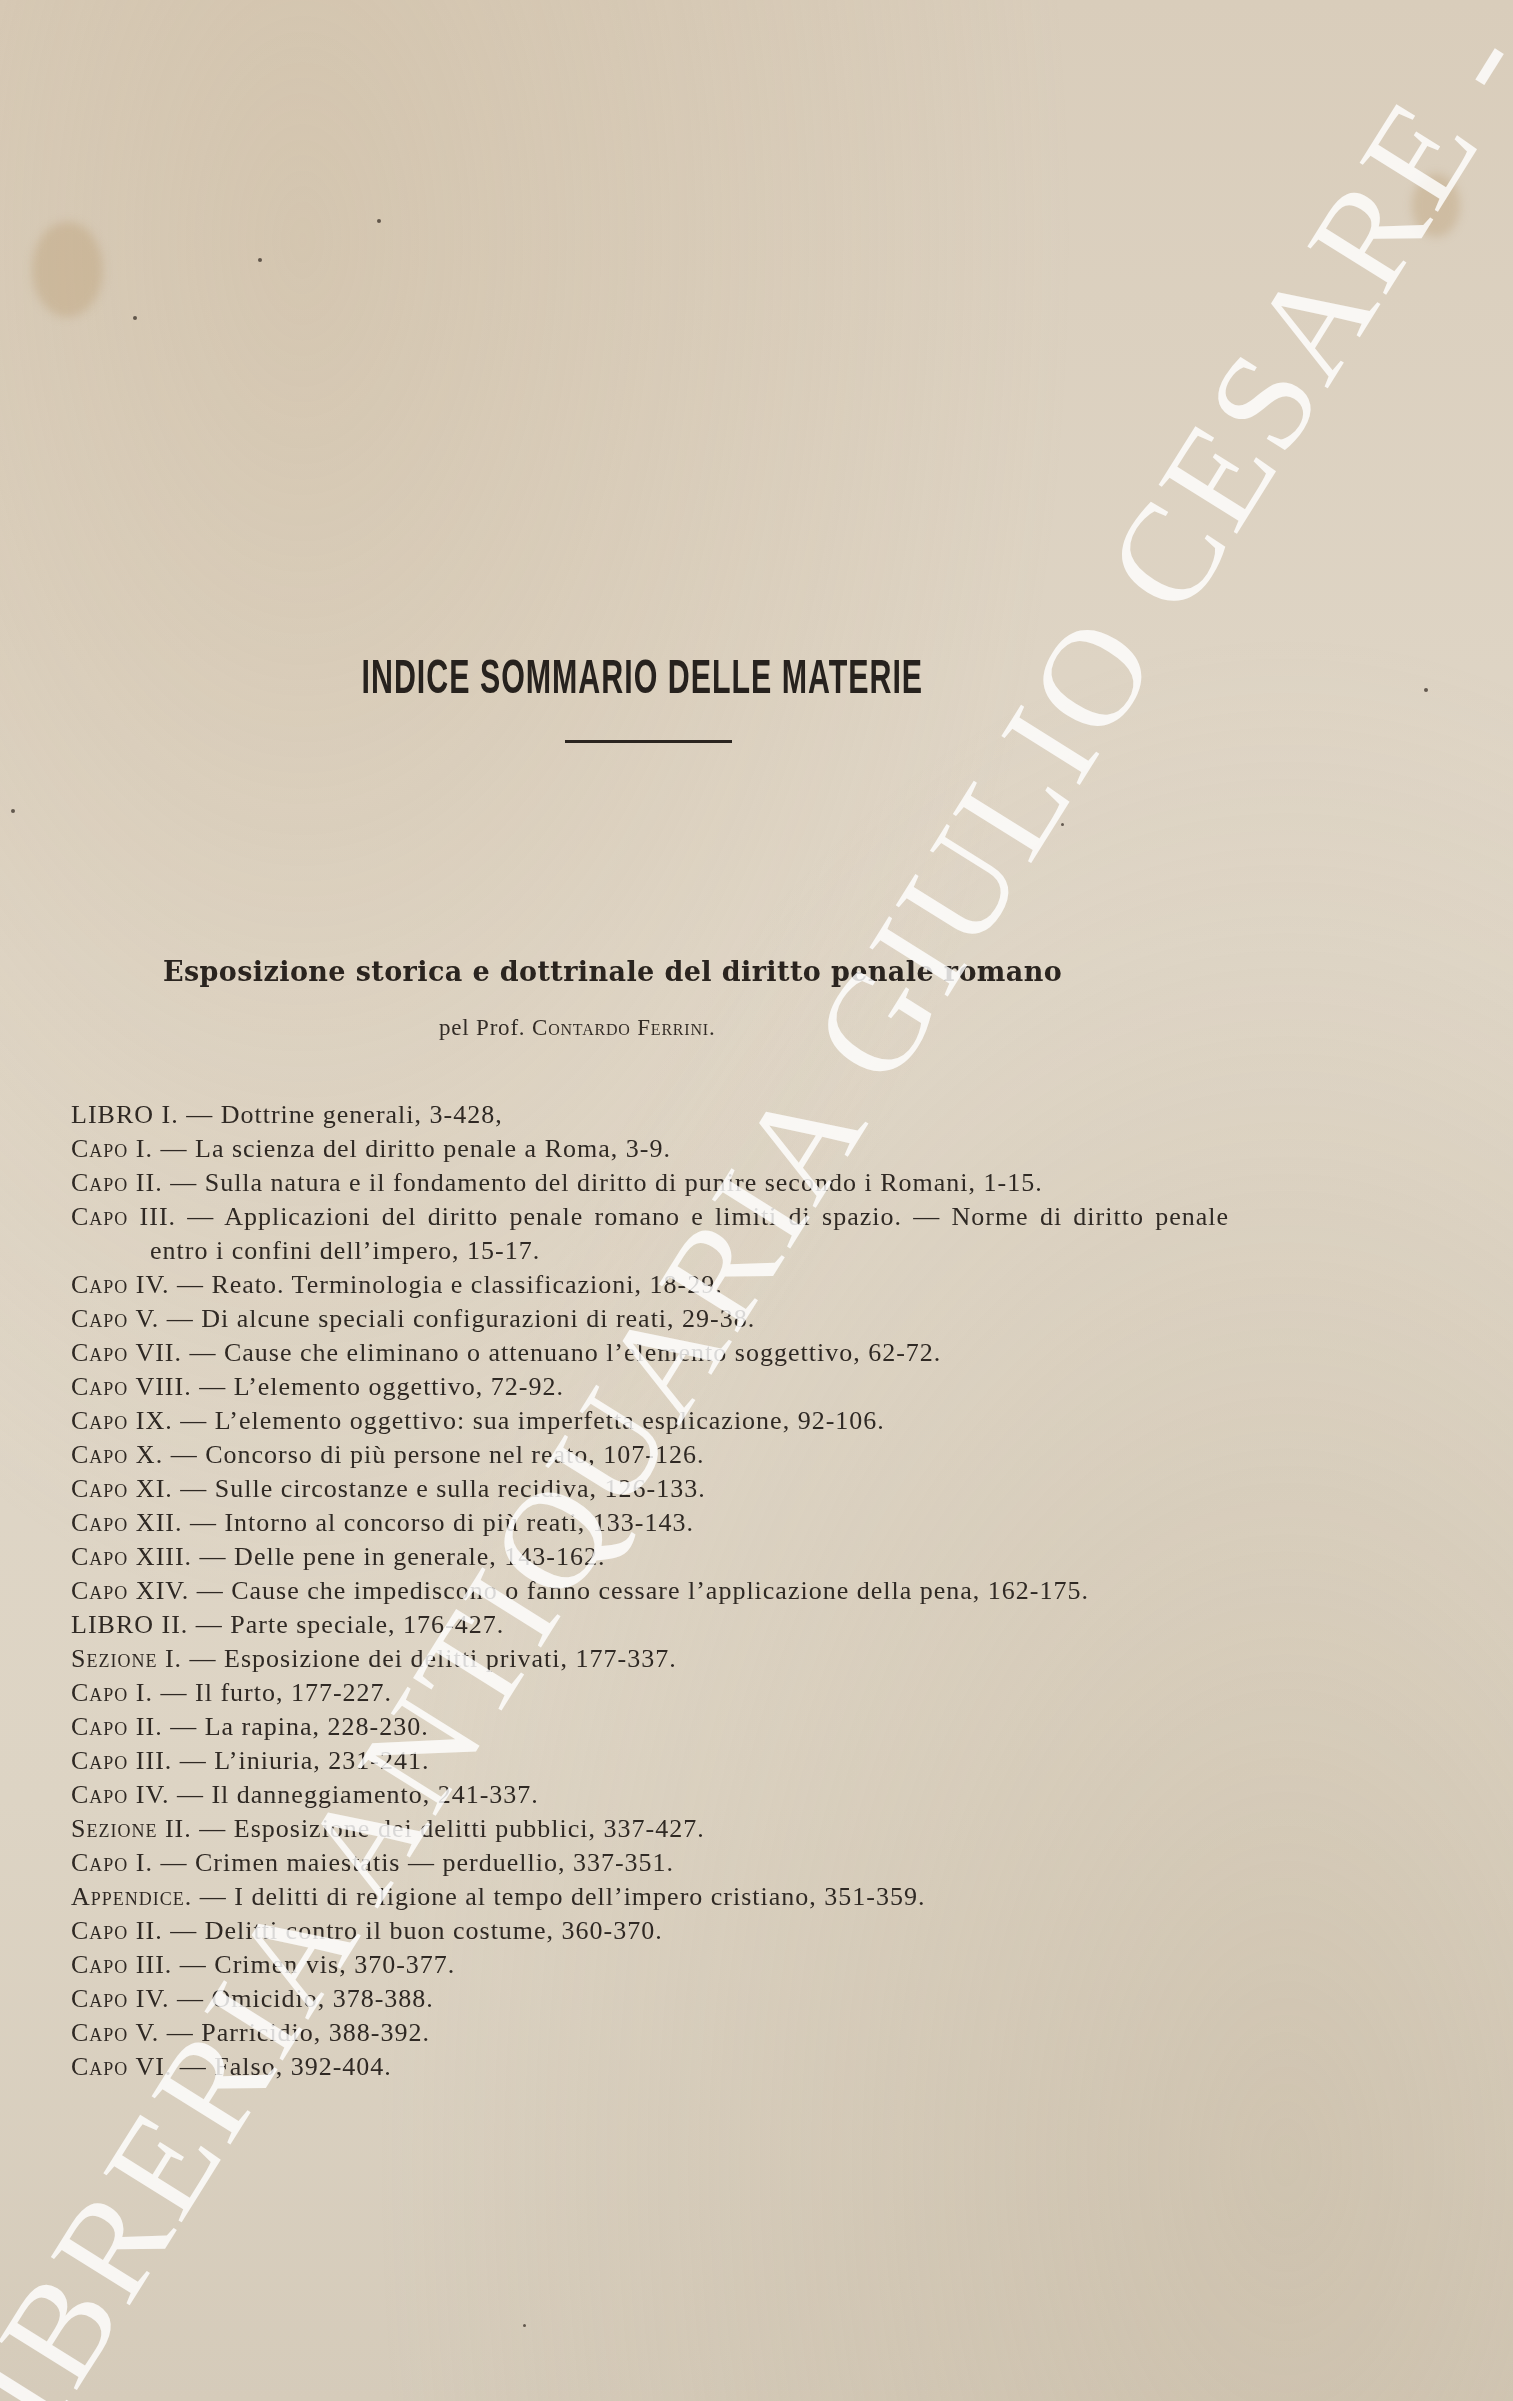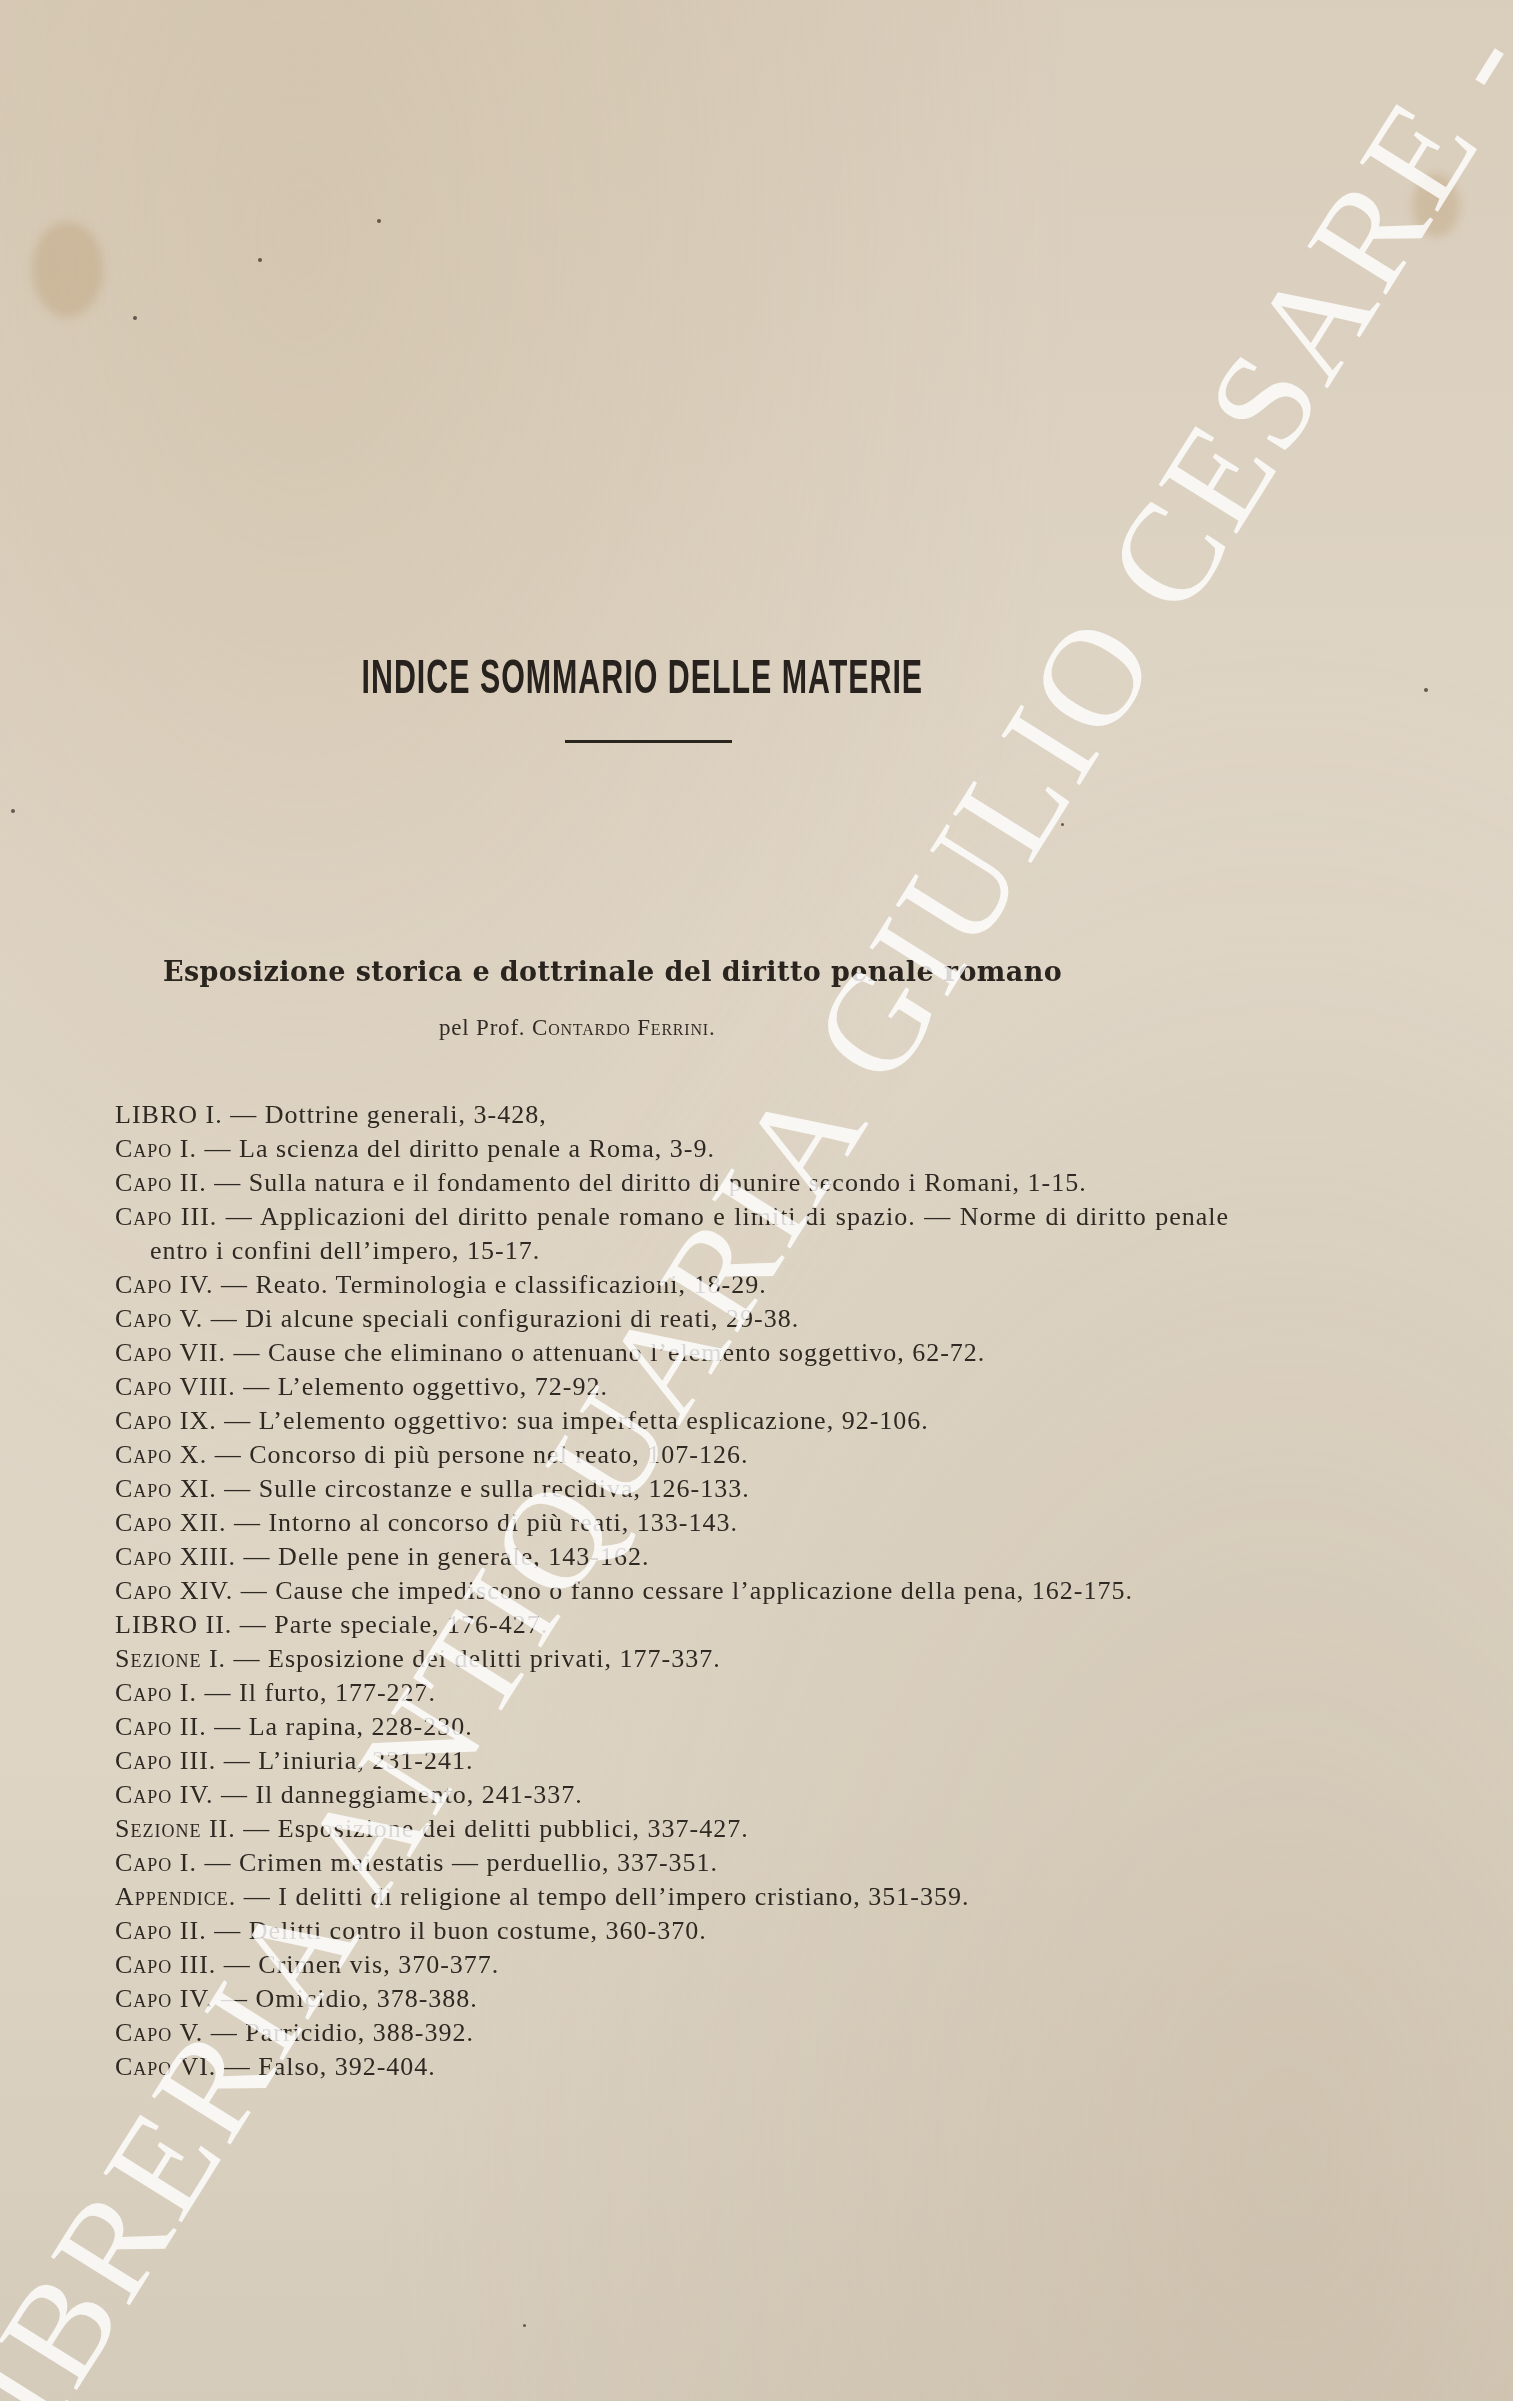--- a/index.html
+++ b/index.html
@@ -95,21 +95,20 @@
     letter-spacing: 1px;
     color: #2f2924;
   }
   .toc li {
     padding-left: 79px;
     text-indent: -79px;
     text-align: justify;
   }
   .toc .lbl {
     font-variant: small-caps;
-    margin-left: 44px;
   }
   .toc .lbl.plain {
     font-variant: normal;
   }
   .watermark {
     position: absolute;
     left: 757px;
     top: 1201px;
     width: 0;
     height: 0;

